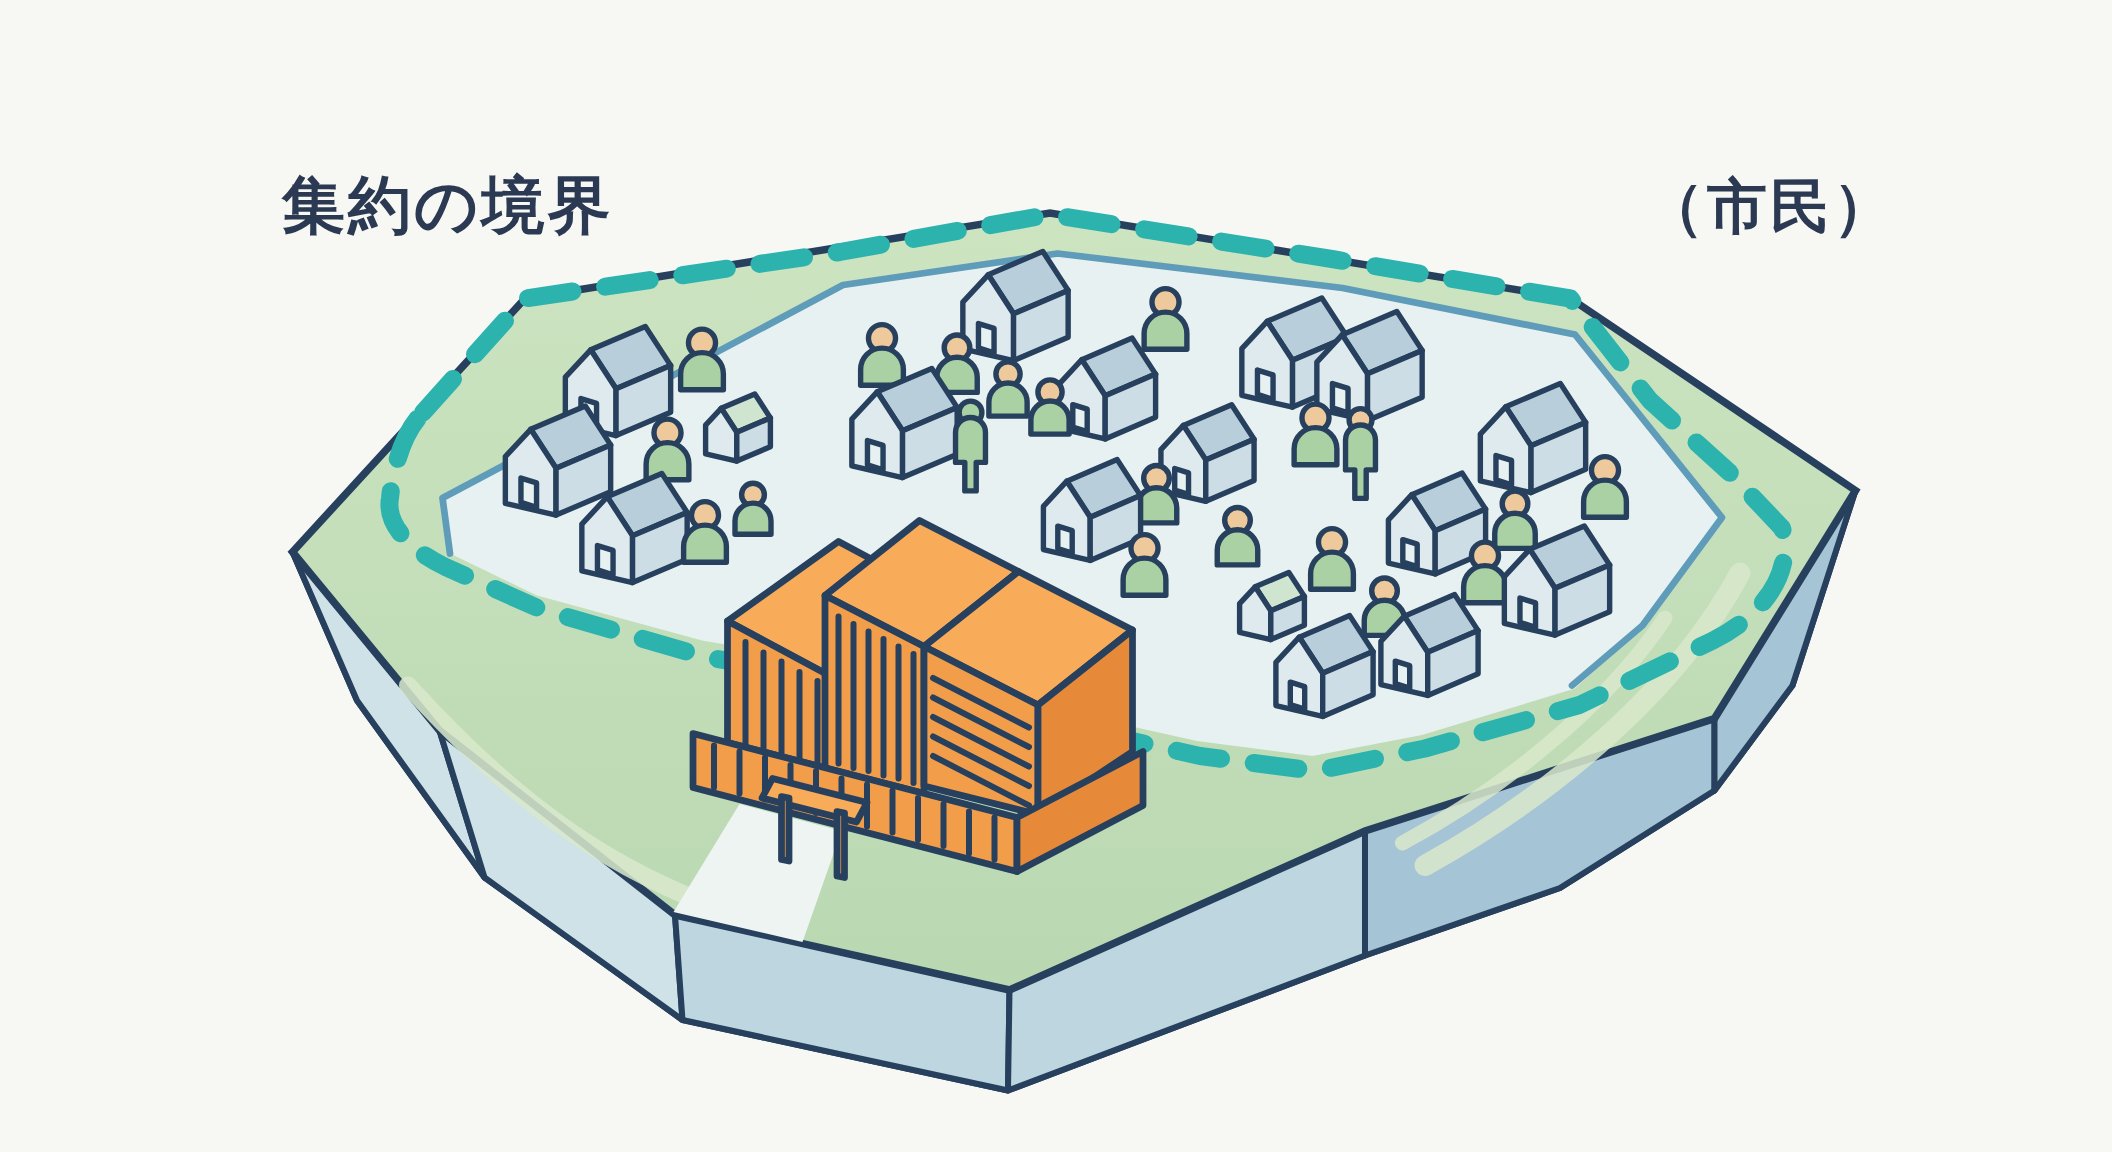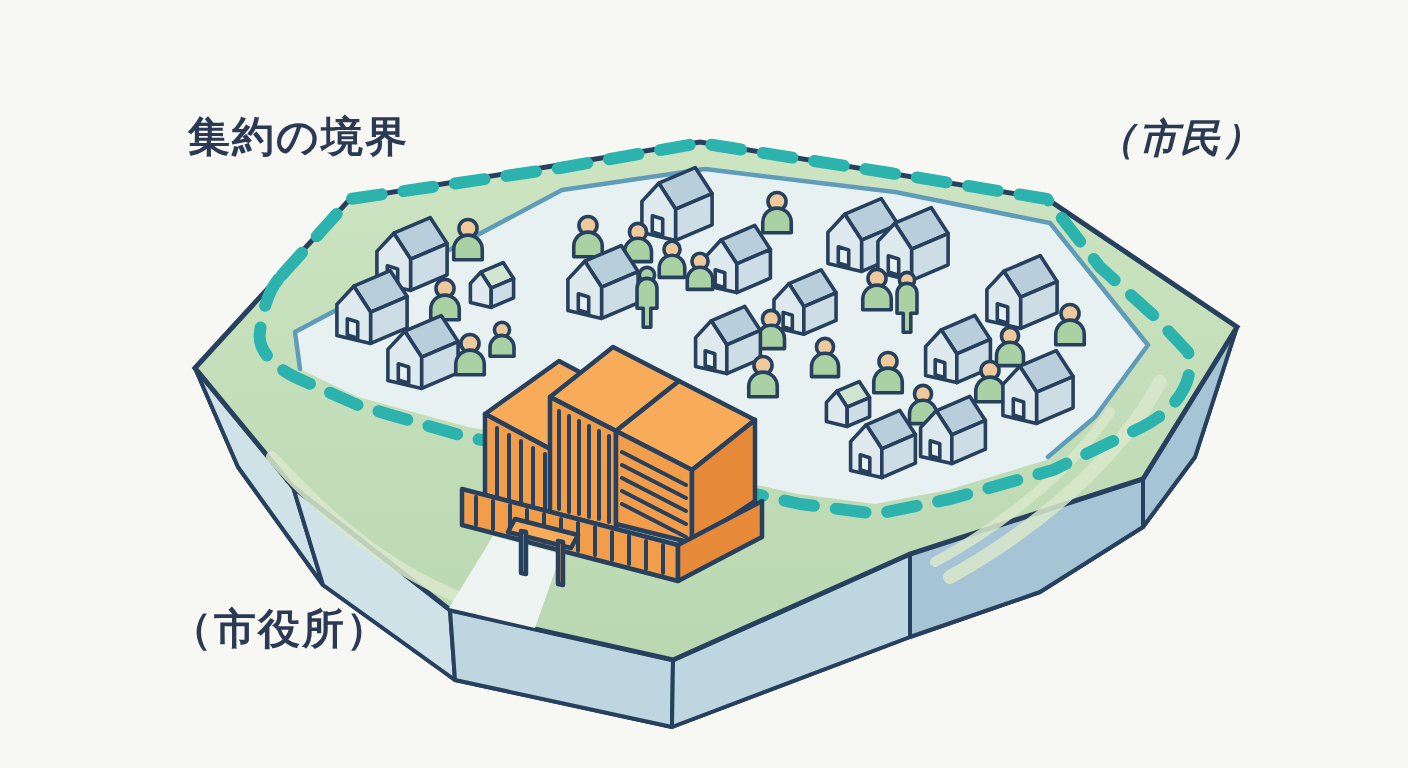--- a/index.html
+++ b/index.html
@@ -14,21 +14,21 @@
   body{
     width:1408px;height:768px;overflow:hidden;background:var(--bg);
     font-family:"Liberation Sans","DejaVu Sans",sans-serif;position:relative;
   }
   .stage{position:absolute;left:10px;top:0;width:1408px;height:768px;margin-top:27px;}
   svg{display:block}
   .lbl{position:absolute;color:var(--label);font-weight:700;line-height:1.15;
        text-align:center;white-space:nowrap;letter-spacing:2px;}
   #boundary-label{left:178px;top:86px;font-size:42px;}
   #internal-label{left:1020px;top:88px;width:300px;font-size:42px;}
-  #internal-label .l2{font-size:40px;font-style:italic;}
+  #internal-label .l2{font-size:40px;}
   #root-label{left:120px;top:578px;width:300px;font-size:48px;}
   #root-label .l2{font-size:42px;}
   .island-top{fill:url(#grassGrad);stroke:var(--outline);stroke-width:5;}
   .rock-l{fill:var(--rock-l)} .rock-m{fill:var(--rock-m)} .rock-d{fill:var(--rock-d)}
   .rock{stroke:var(--outline);stroke-width:4;stroke-linejoin:round;}
   .inner{fill:var(--inner-area);}
   .steel{fill:none;stroke:var(--innerline);stroke-width:4.5;stroke-linecap:round;stroke-linejoin:round;}
   .streak{fill:none;stroke:var(--grass-light);stroke-linecap:round;opacity:.85;}
   .dashes{fill:none;stroke:var(--teal);stroke-width:12;stroke-linecap:round;stroke-linejoin:round;
           stroke-dasharray:30 22;}
@@ -283,15 +283,14 @@
           <path stroke="#27405e" stroke-width="3" stroke-linejoin="round" fill="#e7f1f1" d="M-19,21.5 L-19,9 L-11,11.5 L-11,24 Z"></path>
         </g>
       </g>
 </svg>
 
   <div class="lbl" id="boundary-label">集約の境界</div>
   <div class="lbl" id="internal-label">
     <div class="l2">（市民）</div>
   </div>
   <div class="lbl" id="root-label">
-    <div class="l2">（市役所）</div>
   </div>
 </div>
 
 </body></html>

